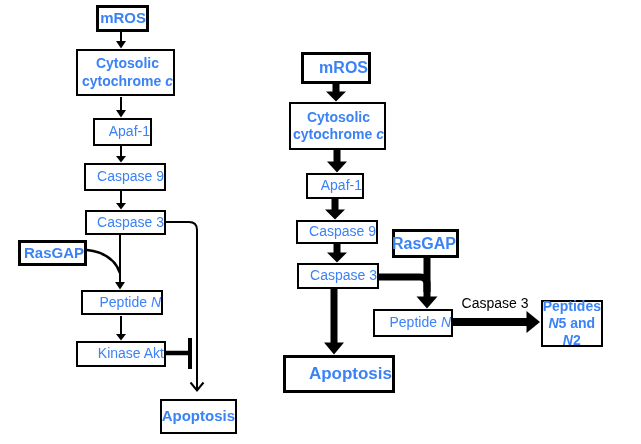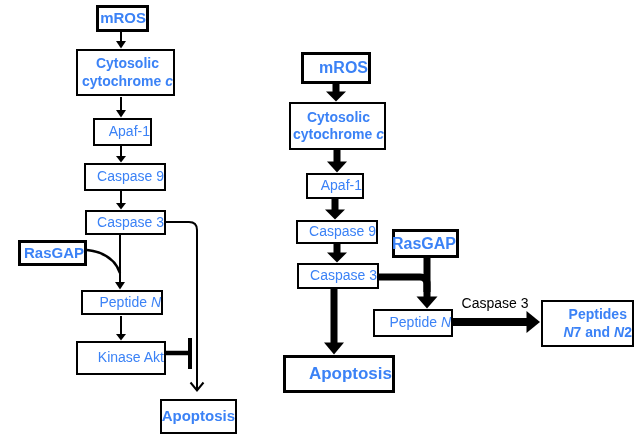--- a/index.html
+++ b/index.html
@@ -114,21 +114,21 @@
   </div>
 
   <div class="node b3 bold fs15" style="left:18px;top:240px;width:69px;height:26px;">
     <span>RasGAP</span>
   </div>
 
   <div class="node" style="left:81px;top:290px;width:82px;height:25px;">
     <span><span>Peptide </span><i>N</i></span>
   </div>
 
-  <div class="node" style="left:76px;top:341px;width:90px;height:34px;">
+  <div class="node" style="left:76px;top:341px;width:90px;height:26px;">
     <span>Kinase Akt</span>
   </div>
 
   <div class="node b25 bold fs15" style="left:160px;top:399px;width:77px;height:35px;">
     <span>Apoptosis</span>
   </div>
 
   <div class="node b3 bold fs16" style="left:301px;top:52px;width:70px;height:32px;">
     <span>mROS</span>
   </div>
@@ -154,21 +154,21 @@
   </div>
 
   <div class="node b25" style="left:373px;top:309px;width:80px;height:28px;">
     <span><span>Peptide </span><i>N</i></span>
   </div>
 
   <div class="arrow-label" style="left:456px;top:295px;width:78px;">
     <span>Caspase 3</span>
   </div>
 
-  <div class="node b25 multiline" style="left:541px;top:300px;width:93px;height:47px;">
-    <div><span>Peptides</span><br><i>N</i><span>7 and </span><i>N</i><span>2</span></div>
+  <div class="node b25 multiline" style="left:541px;top:300px;width:62px;height:47px;">
+    <div><span>Peptides</span><br><i>N</i><span>5 and </span><i>N</i><span>2</span></div>
   </div>
 
   <div class="node b3 bold fs17" style="left:283px;top:355px;width:112px;height:38px;">
     <span>Apoptosis</span>
   </div>
 
 </div>
 
 </body></html>

